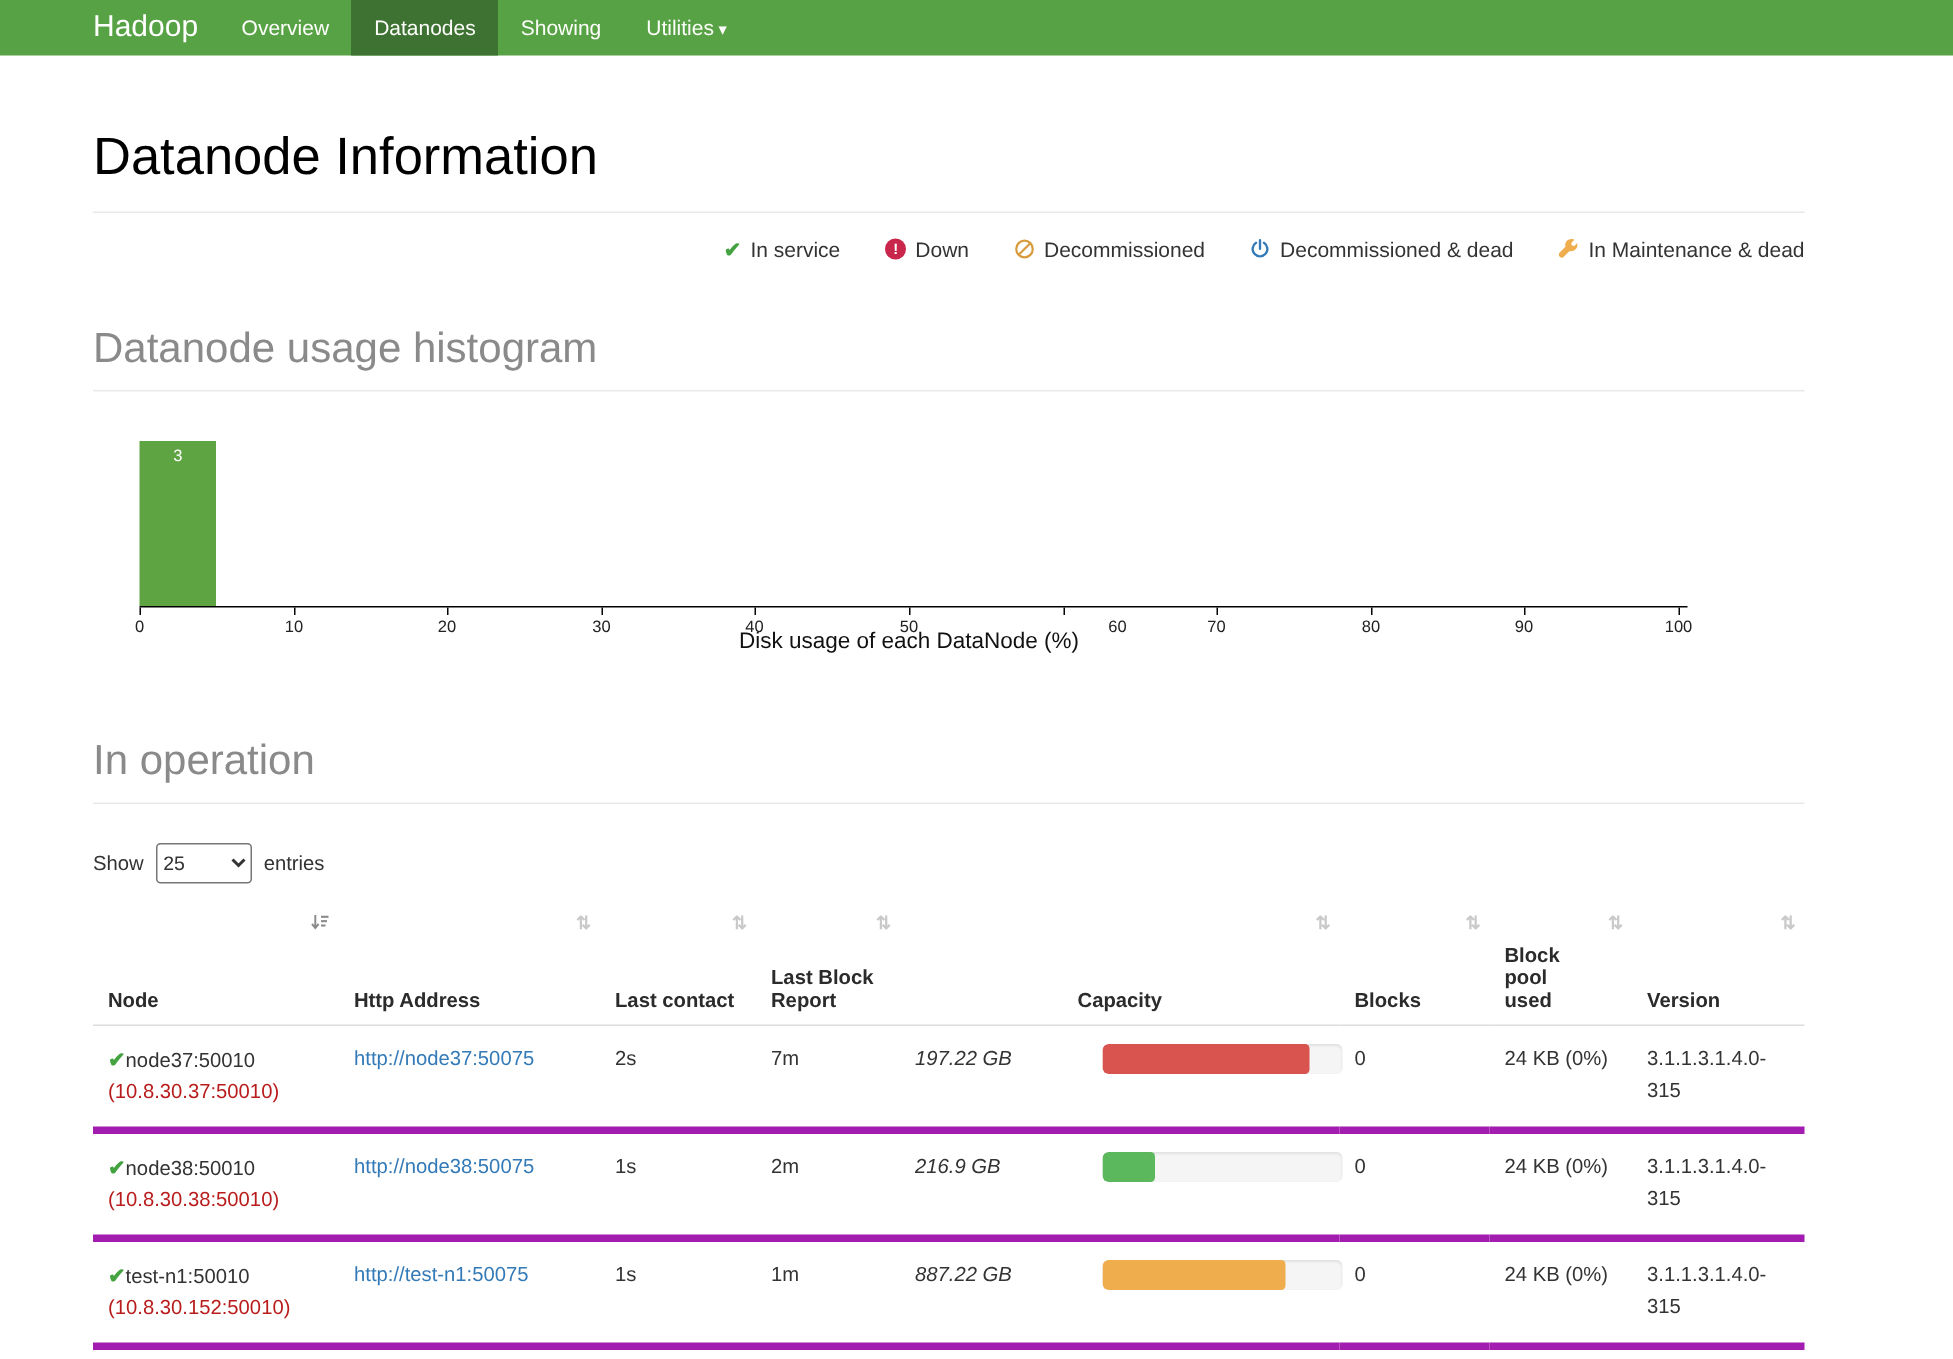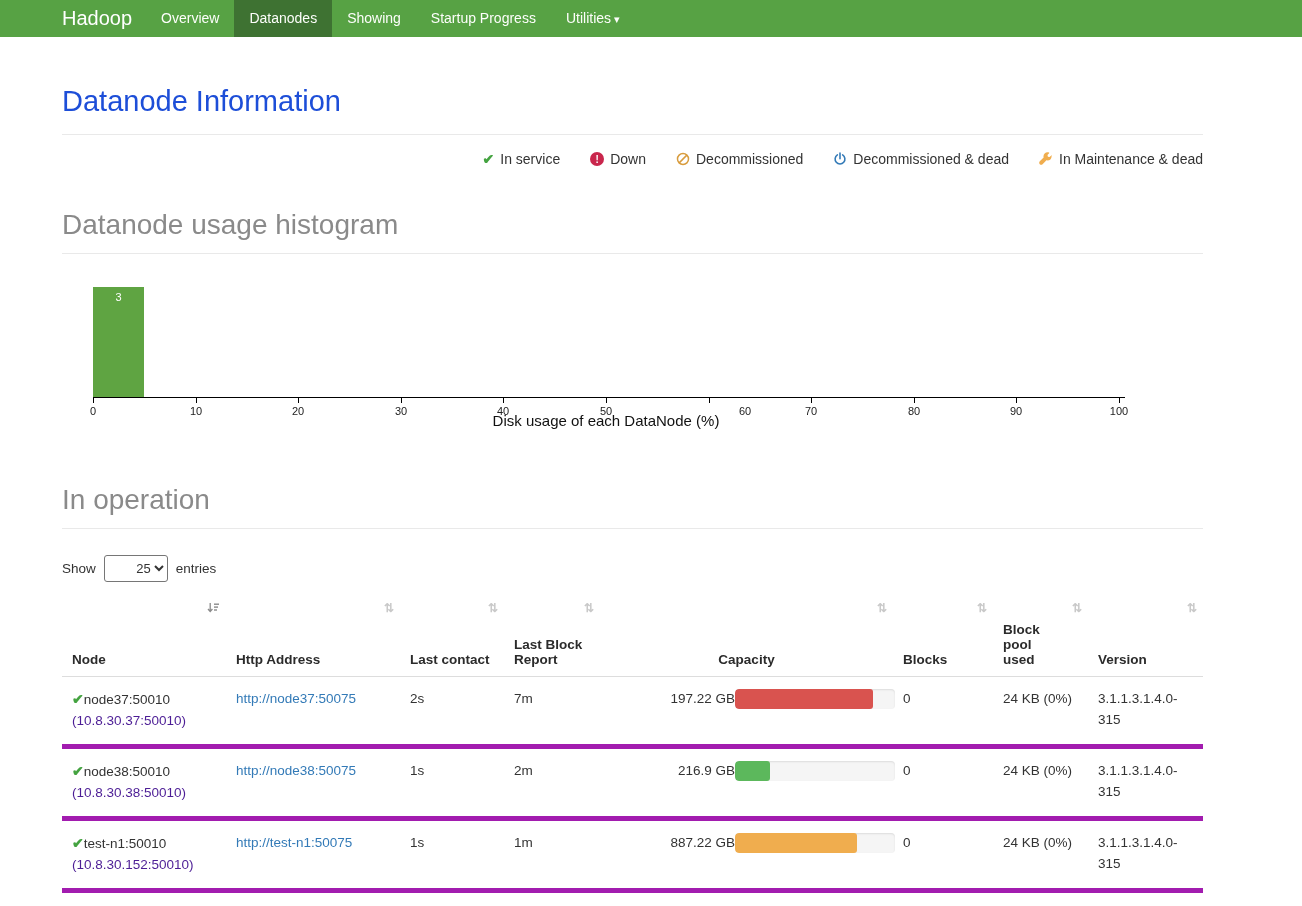--- a/index.html
+++ b/index.html
@@ -8,21 +8,21 @@
 
   
   .navbar { height:37px; background:#57a244; display:flex; align-items:stretch; }
   .navbar .brand { color:#fff; font-size:20px; line-height:37px; padding-left:62px; padding-right:14px; text-decoration:none;text-align:right; }
   .navbar .nav-item { color:#fdfefb; font-size:14px; line-height:37px; padding:0 15px; text-decoration:none; white-space:nowrap; }
   .navbar .nav-item.active { background:#3e7232; }
   .caret { font-size:11px; margin-left:3px; }
 
   
   .container { width:1141px; margin-left:62px; }
-  h1.page-title { font-size:29px; font-weight:400; color:#1d4ed8; margin:48px 0 16px 0; }
+  h1.page-title { font-size:35px; font-weight:400; color:#000000; margin:48px 0 16px 0; }
   hr { border:0; border-top:1px solid #e9e9e9; margin:0; }
   h2.section-h { font-size:28px; font-weight:400; color:#8a8a8a; margin:42px 0 12px 0; }
 
   
   .legend { display:flex; justify-content:flex-end; gap:30px; margin:16px 0 4px 0; font-size:14px; color:#333; }
   .legend .item { display:flex; align-items:center; gap:6px; }
   .chk { color:#44a340; font-size:14px; font-weight:bold; }
   .circle-badge { display:inline-flex; width:14px; height:14px; border-radius:50%; background:#c9264c;
     color:#fff; font-size:10px; font-weight:bold; align-items:center; justify-content:center; }
 
@@ -32,37 +32,37 @@
   .hist-bar { position:absolute; left:31px; top:13px; width:51px; height:110px; text-align:center; }
   .hist-bar .blabel { color:#fff; font-size:11px; padding-top:4px; display:block; }
   .tick { position:absolute; top:124px; width:1px; height:5px; background:#000; }
   .tick-label { position:absolute; top:131px; font-size:11px; color:#222; transform:translateX(-50%); }
   .axis-title { position:absolute; left:31px; width:1026px; top:138px; text-align:center; font-size:15px; color:#111; }
 
   
   .controls { display:flex; justify-content:space-between; align-items:center; margin:26px 0 14px 0; font-size:13.5px; }
   .controls .left, .controls .right { display:flex; align-items:center; gap:8px; }
   select.page-size { width:64px; height:27px; border:1px solid #767676; border-radius:3px; font-size:13px;
-    font-family:"Liberation Sans", sans-serif; text-align:right; background:#fff; color:#333; }
+    font-family:"Liberation Sans", sans-serif; text-align:left; background:#fff; color:#333; }
   input.search { width:155px; height:28px; border:1px solid #ccc; border-radius:4px; padding:0 8px; font-size:13px; }
 
   
   table.dt { width:100%; border-collapse:collapse; table-layout:fixed; }
   col.c-node{width:164px} col.c-http{width:174px} col.c-lc{width:104px} col.c-lbr{width:96px}
   col.c-cap{width:293px} col.c-blk{width:100px} col.c-bpu{width:95px} col.c-ver{width:115px}
   th { vertical-align:bottom; text-align:left; font-size:13.5px; color:#2b2b2b; padding:26px 10px 9px 10px;
     border-bottom:1px solid #ddd; position:relative; font-weight:bold; cursor:pointer; }
   th.center { text-align:center; }
   .sort-ic { position:absolute; top:6px; right:6px; color:#c9c9c9; font-size:12px; line-height:1; }
   .bpu-wrap { display:inline-block; width:44px; }
   td { padding:12px 10px; border-bottom:5px solid #a21caf; font-size:13.5px; vertical-align:top; line-height:1.55; }
-  td .ip { color:#4c1d95; }
+  td .ip { color:#b91c1c; }
   a.http-link { color:#337ab7; text-decoration:none; }
   .cap-cell { display:flex; align-items:flex-start; }
-  .cap-val { width:125px; text-align:right; flex:none; }
+  .cap-val { width:125px; flex:none;font-style:italic; }
   .cap-track { flex:none; width:160px; height:20px; background:#f5f5f5; border-radius:4px;
     box-shadow:inset 0 1px 2px rgba(0,0,0,.10); overflow:hidden; margin-top:0px; }
   .cap-fill { display:block; height:100%; border-radius:4px 3px 3px 4px; }
 
   
   .table-footer { display:flex; justify-content:space-between; align-items:center; margin-top:16px; font-size:13.5px; }
   .pagination { display:flex; }
   .pagination a { border:1px solid #ddd; background:#fff; color:#777; padding:7px 13px; font-size:13px;
     text-decoration:none; margin-left:-1px; }
   .pagination a:first-child { border-radius:4px 0 0 4px; }
@@ -71,21 +71,20 @@
   svg { display:block; }
 </style>
 </head>
 <body>
 
 <nav class="navbar">
   <a href="#" class="brand">Hadoop</a>
   <a href="#" class="nav-item">Overview</a>
   <a href="#" class="nav-item active">Datanodes</a>
   <a href="#" class="nav-item">Showing</a>
-  <a href="#" class="nav-item">Startup Progress</a>
   <a href="#" class="nav-item"><span>Utilities</span><span class="caret">▾</span></a>
 </nav>
 
 <div class="container">
 
   <h1 class="page-title">Datanode Information</h1>
   <hr>
 
   <div class="legend">
     <span class="item">

